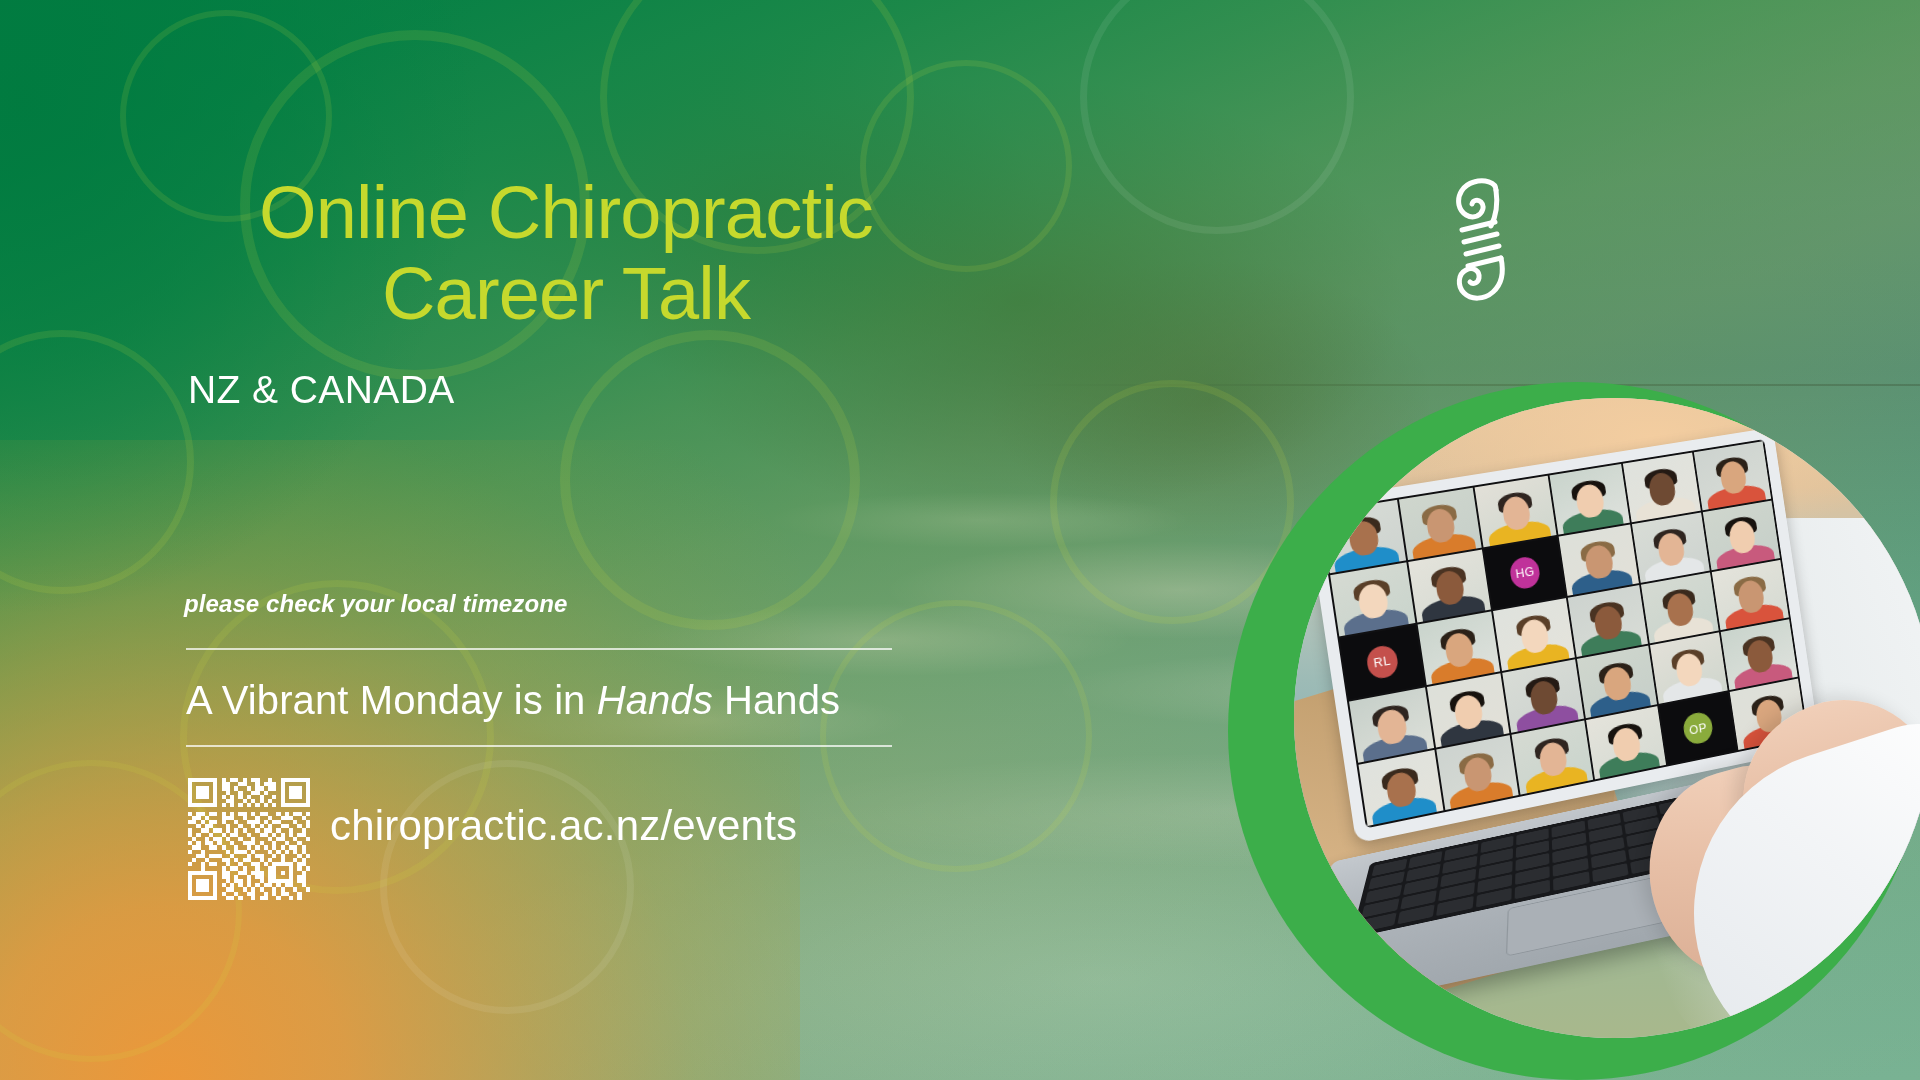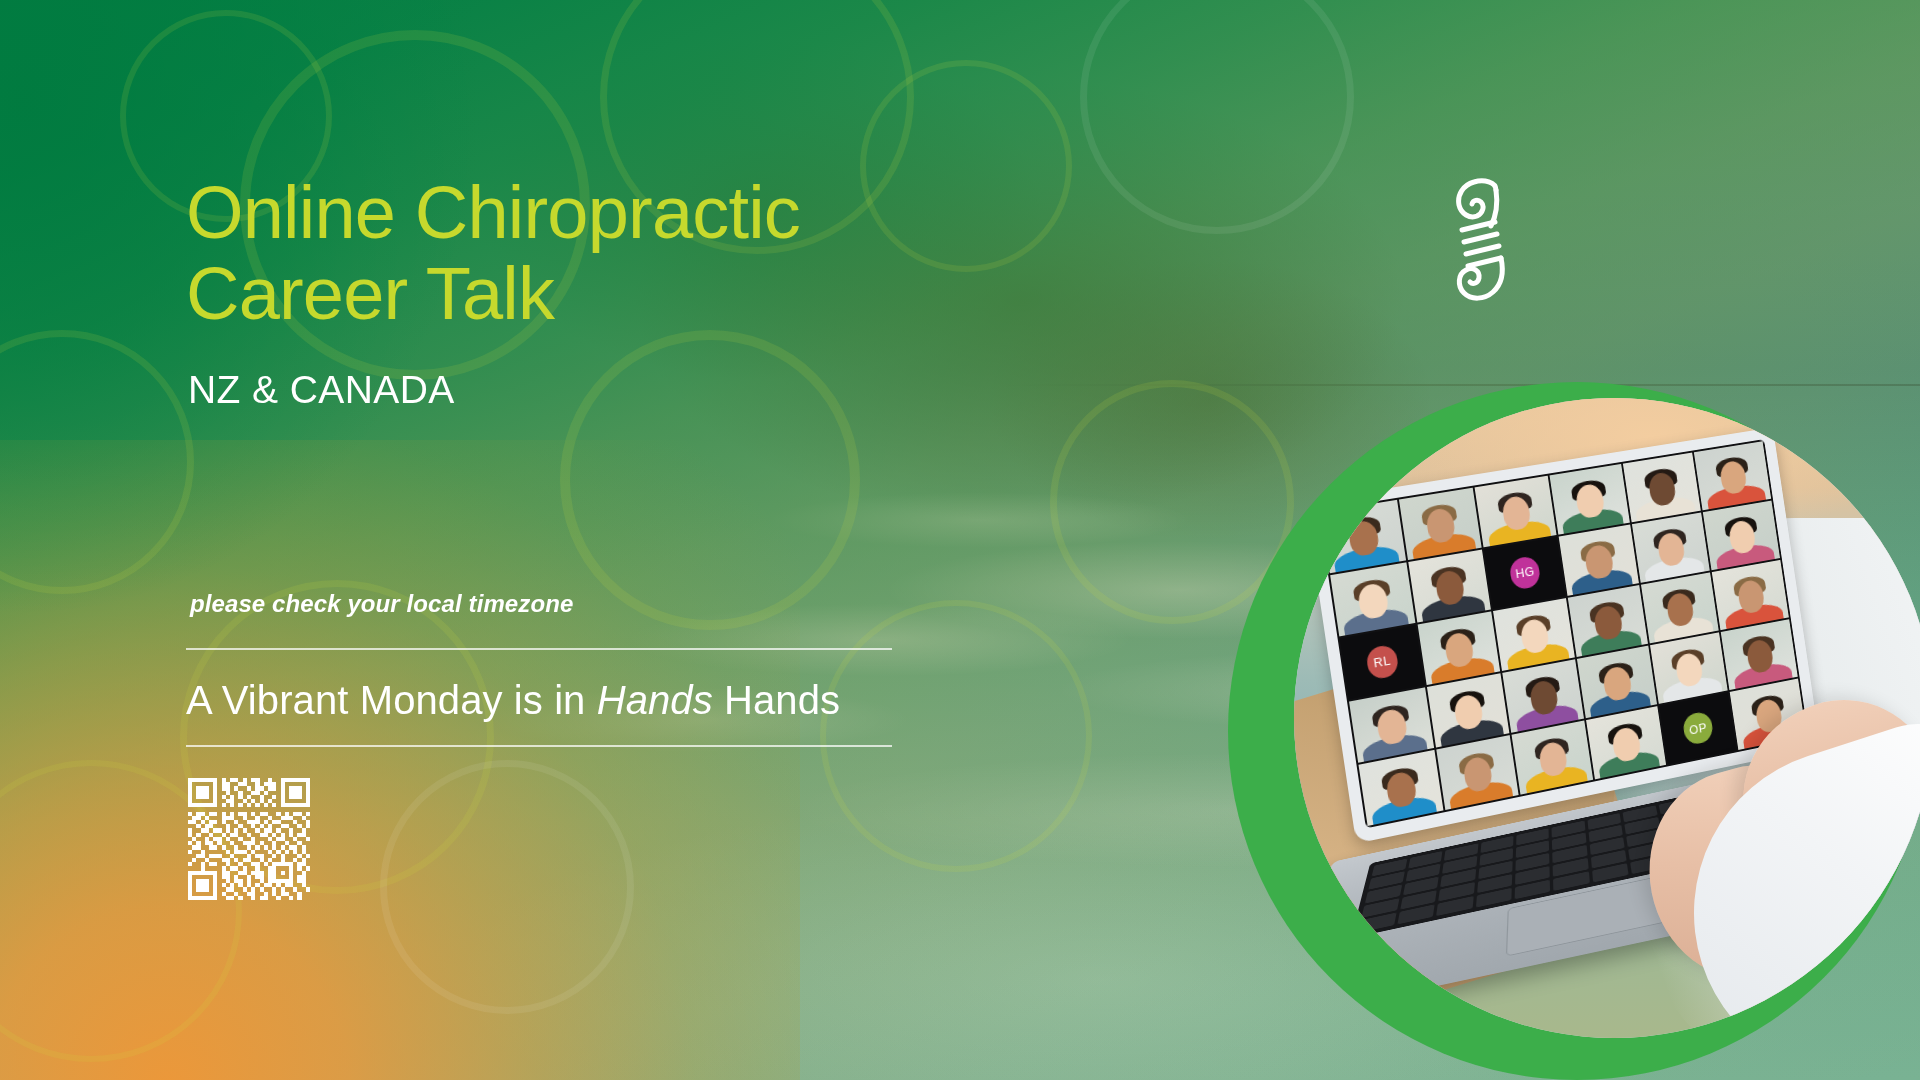--- a/index.html
+++ b/index.html
@@ -7,20 +7,21 @@
     padding: 0;
     background: #1d1d1d;
   }
   #poster {
     position: relative;
     width: 1920px;
     height: 1080px;
     overflow: hidden;
     font-family: "Liberation Sans", sans-serif;
     background: #2a8a46;
+    text-align: center;
   }
 
   
   .bg-photo {
     position: absolute;
     inset: 0;
     background:
       
       radial-gradient(ellipse 420px 70px at 1180px 590px, rgba(255,255,255,0.30), rgba(255,255,255,0) 70%),
       radial-gradient(ellipse 360px 52px at 880px 640px, rgba(255,255,255,0.26), rgba(255,255,255,0) 70%),
@@ -153,21 +154,21 @@
     margin-left: 188px;
     color: #00703c;
     font-size: 38px;
     font-weight: 700;
     letter-spacing: 0.1px;
     white-space: nowrap;
   }
 
   .timezone-note {
     position: absolute;
-    left: 190px;
+    left: 184px;
     top: 590px;
     color: #ffffff;
     font-size: 24px;
     font-style: italic;
     font-weight: 700;
     letter-spacing: 0.1px;
   }
 
   .rule {
     position: absolute;
@@ -720,20 +721,21 @@
           <rect x="9" y="28" width="2" height="1"></rect>
             <rect x="12" y="28" width="1" height="1"></rect>
           <rect x="15" y="28" width="1" height="1"></rect>
             <rect x="17" y="28" width="2" height="1"></rect>
           <rect x="21" y="28" width="1" height="1"></rect>
             <rect x="24" y="28" width="1" height="1"></rect>
         </g>
       </svg>
     </div>
 
+    <div class="url">chiropractic.ac.nz/events</div>
   </div>
 
   <div class="logo">
     <div class="logo-mark">
       <svg viewBox="0 0 58 138" fill="none" stroke="#ffffff" stroke-width="5" stroke-linecap="round" stroke-linejoin="round" aria-hidden="true">
 
         <path d="M44 12 C44 4, 32 1, 22 4 C11 7, 5 17, 7 27 C9 36, 18 41, 25 38 C31 35, 33 28, 29 24 C26 21, 21 22, 20 26"></path>
 
         <path d="M44 12 C46 26, 44 38, 39 48"></path>
 

